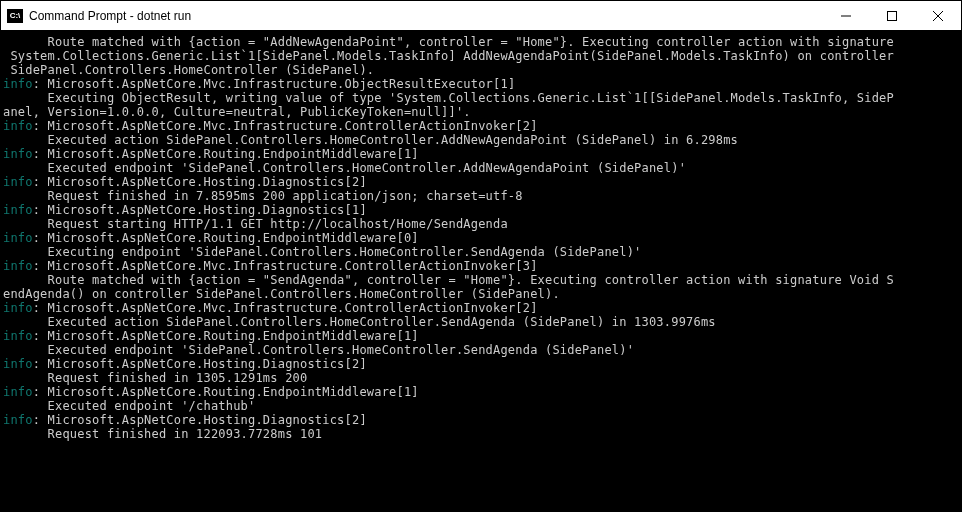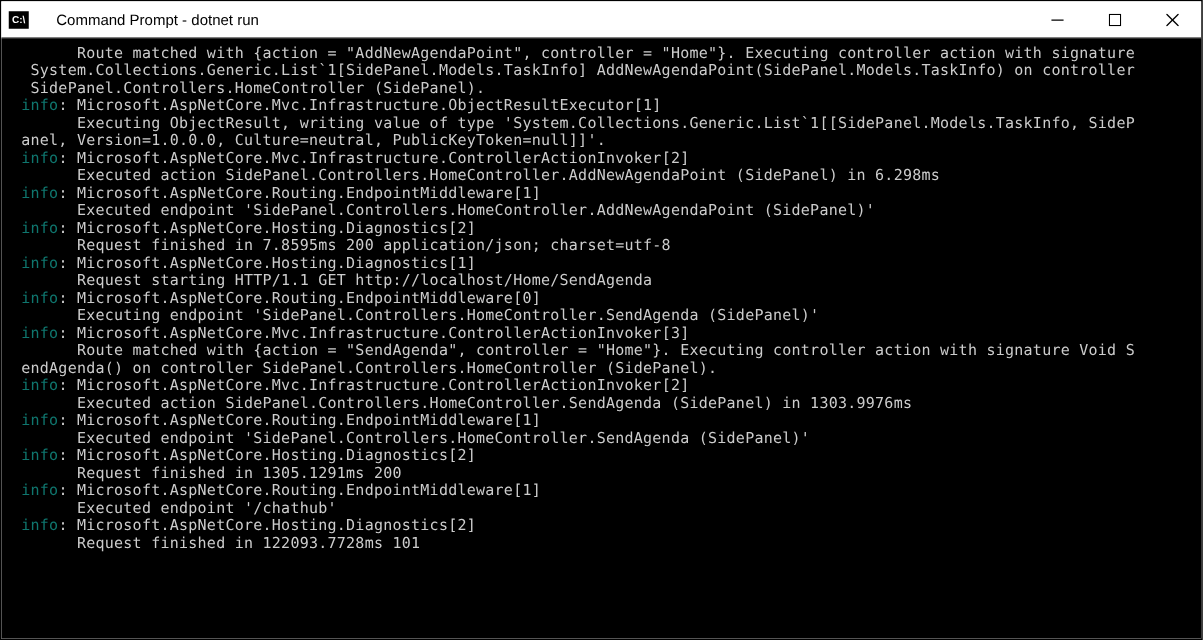--- a/index.html
+++ b/index.html
@@ -40,21 +40,20 @@
       display: flex;
       align-items: center;
       justify-content: center;
       font-weight: bold;
       line-height: 1;
     }
     .titlebar-title {
       font-family: "Segoe UI", Tahoma, sans-serif;
       font-size: 12px;
       color: #000;
-      margin-left: 16px;
     }
     .titlebar-controls {
       display: flex;
       height: 100%;
     }
     .titlebar-btn {
       width: 46px;
       height: 100%;
       display: flex;
       align-items: center;
@@ -65,21 +64,21 @@
     }
     .titlebar-btn svg {
       stroke: #000;
       stroke-width: 1;
       fill: none;
     }
     .terminal {
       background: #000;
       color: #ccc;
       height: calc(100% - 30px);
-      padding: 4px 16px;
+      padding: 4px 2px;
       white-space: pre;
       font-family: Consolas, "Lucida Console", monospace;
       font-size: 12px;
       line-height: 14px;
       overflow: hidden;
       letter-spacing: 0.2px;
     }
     .info {
       color: #0f766e;
     }

